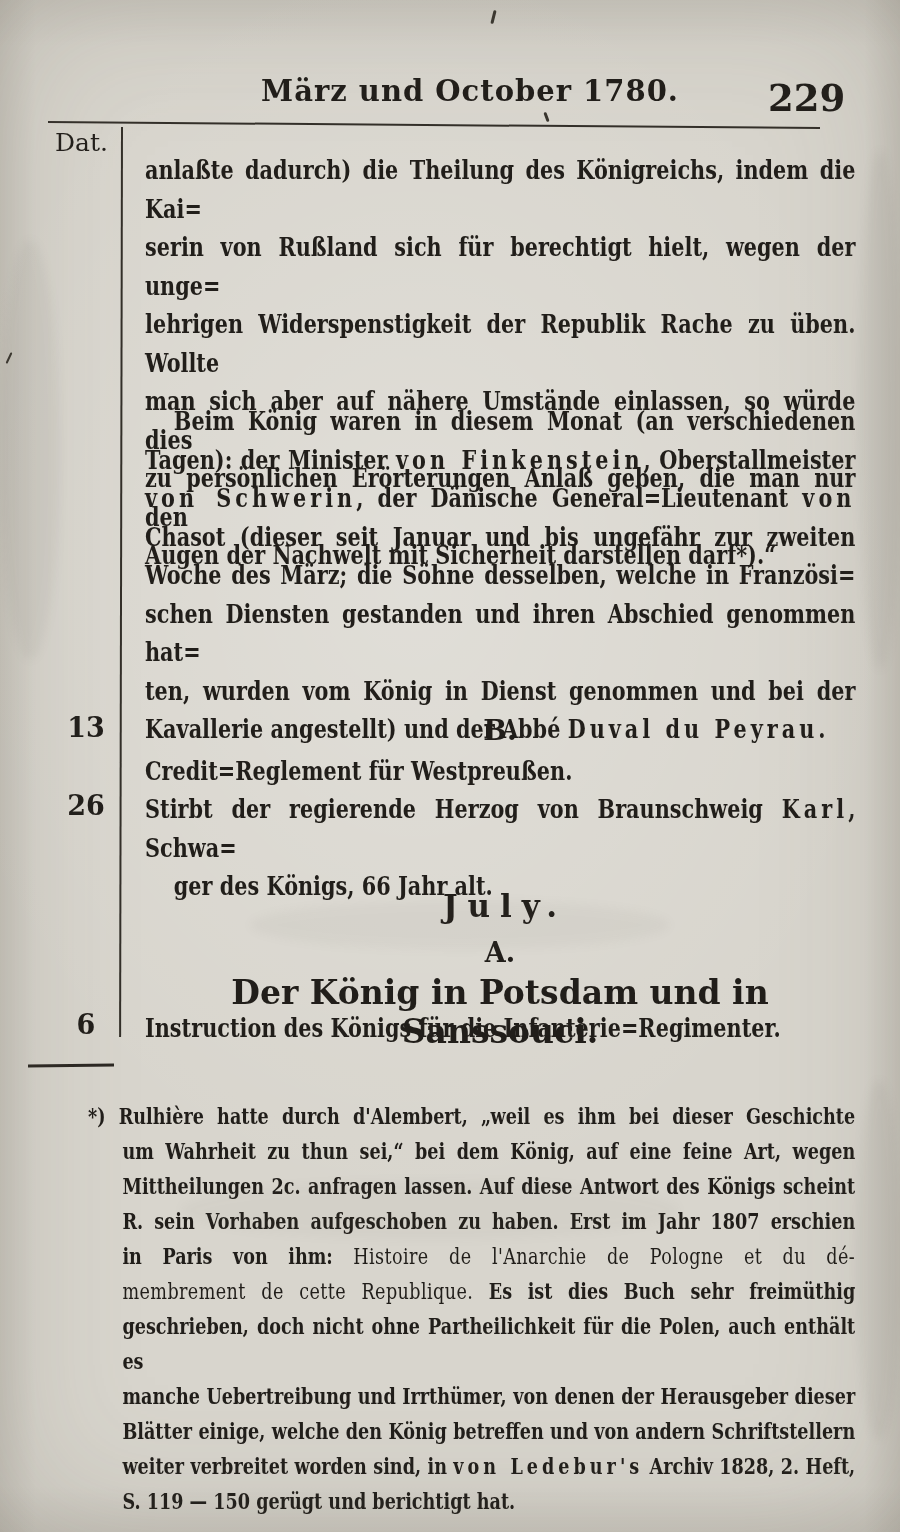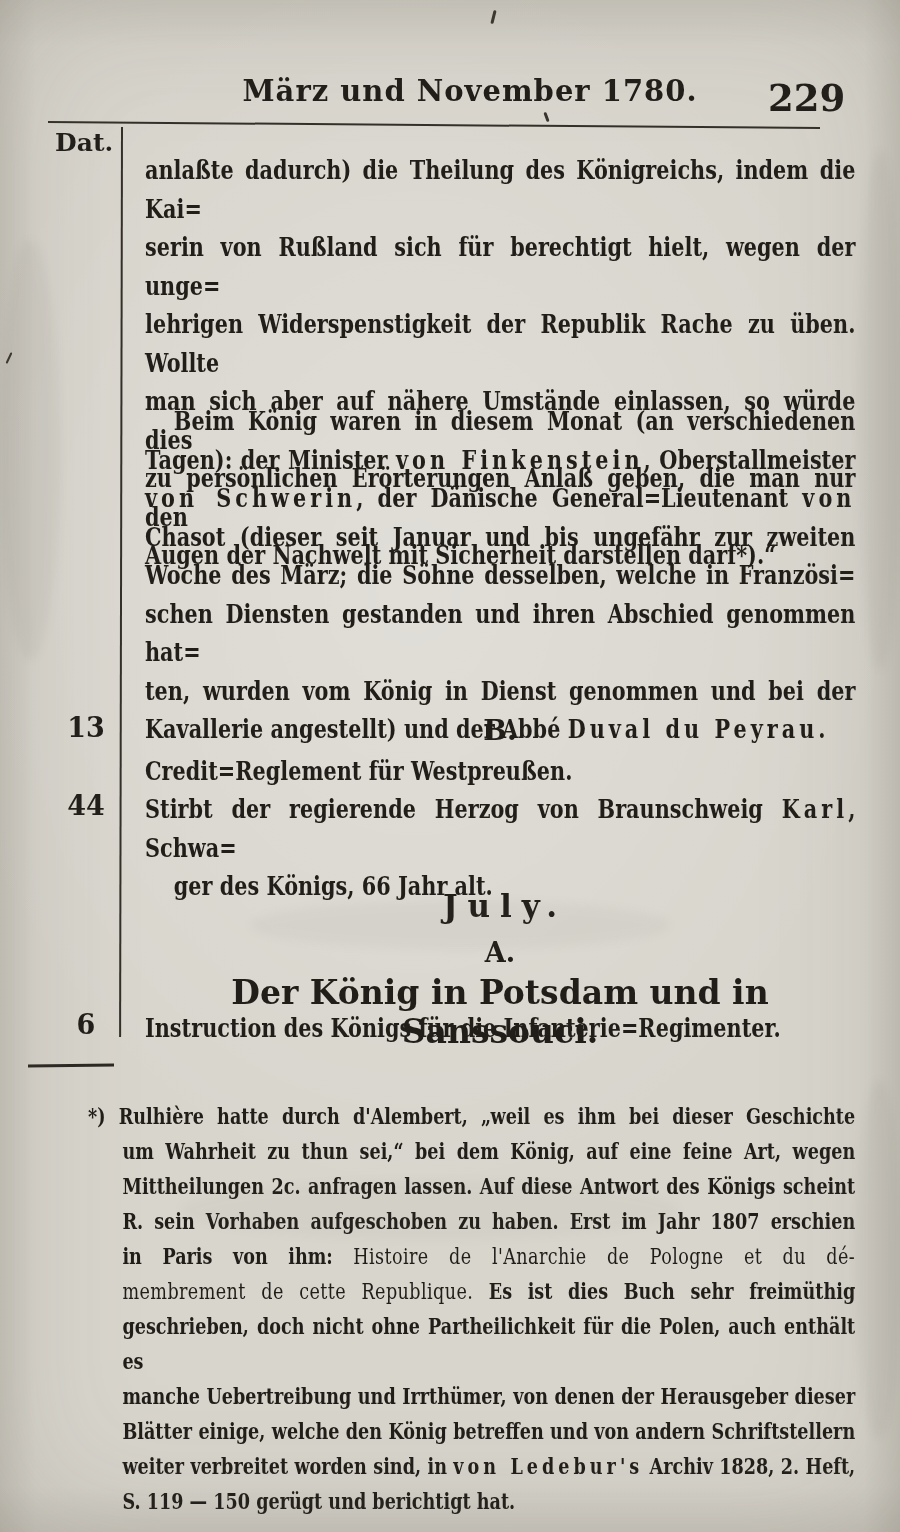--- a/index.html
+++ b/index.html
@@ -11,21 +11,21 @@
       linear-gradient(90deg, rgba(120,112,100,.14) 0, rgba(120,112,100,0) 4%, rgba(120,112,100,0) 96%, rgba(120,112,100,.16) 100%),
       linear-gradient(180deg, rgba(120,112,100,.10) 0, rgba(120,112,100,0) 3%, rgba(120,112,100,0) 97%, rgba(120,112,100,.12) 100%);
     font-family:"DejaVu Serif","Liberation Serif",serif;
     color:#211e1a;
   }
   .page::after{content:"";position:absolute;inset:0;box-shadow:inset 0 0 140px rgba(92,86,74,.22);pointer-events:none;}
   .fr{font-weight:700;}
   .title{position:absolute;left:70px;top:74px;width:800px;text-align:center;font-size:29px;font-weight:700;letter-spacing:1px;}
   .pagenum{position:absolute;left:768px;top:76px;width:72px;text-align:center;font-size:37px;font-weight:700;}
   .header-rule{position:absolute;left:48px;top:121px;width:772px;height:2px;background:#34302a;transform:rotate(0.45deg);transform-origin:0 50%;}
-  .dat-label{position:absolute;left:55px;top:128px;font-size:25px;font-weight:700;}
+  .dat-label{position:absolute;left:55px;top:128px;font-size:25px;font-weight:400;}
   .vrule{position:absolute;left:121px;top:127px;width:2px;height:910px;background:#34302a;transform:rotate(0.12deg);transform-origin:50% 0;}
   
   .block{position:absolute;left:145px;width:888px;transform:scaleX(0.8);transform-origin:0 0;
          font-size:26px;line-height:38.5px;font-weight:700;}
   .ln{text-align:justify;text-align-last:justify;}
   .ln.end{text-align-last:left;}
   .ln.plain{text-align:left;text-align-last:left;}
   .ln.indent{text-indent:36px;}
   .heading{position:absolute;left:145px;width:710px;text-align:center;font-weight:700;}
   .datenum{position:absolute;left:58px;width:56px;text-align:center;font-size:27px;font-weight:700;}
@@ -39,21 +39,21 @@
   .footnote .fnln.cont{padding-left:43px;}
   .fn-rule{position:absolute;left:28px;top:1064px;width:86px;height:3px;background:#2c2823;transform:rotate(-0.6deg);}
   .smudge{position:absolute;background:#6b675f;opacity:.07;filter:blur(5px);border-radius:50%;pointer-events:none;}
   .speck{position:absolute;background:#3a362f;border-radius:2px;pointer-events:none;}
 </style>
 </head>
 <body>
 
 <div class="page">
 
-  <div class="title fr">März und November 1780.</div>
+  <div class="title fr">März und October 1780.</div>
   <div class="pagenum">229</div>
   <div class="header-rule"></div>
 
   <div class="dat-label fr">Dat.</div>
   <div class="vrule"></div>
 
   <div class="block" style="top:151px">
     <div class="ln">anlaßte dadurch) die Theilung des Königreichs, indem die Kai=</div>
     <div class="ln">serin von Rußland sich für berechtigt hielt, wegen der unge=</div>
     <div class="ln">lehrigen Widerspenstigkeit der Republik Rache zu üben.  Wollte</div>
@@ -73,21 +73,21 @@
     <div class="ln end"><span>Kavallerie angestellt) und der Abbé </span><span class="sp">Duval du Peyrau</span><span>.</span></div>
   </div>
 
   <div class="heading" style="top:714px;font-size:28px">B.</div>
 
   <div class="datenum" style="top:712px">13</div>
   <div class="block" style="top:752px">
     <div class="ln plain">Credit=Reglement für Westpreußen.</div>
   </div>
 
-  <div class="datenum" style="top:790px">44</div>
+  <div class="datenum" style="top:790px">26</div>
   <div class="block" style="top:790px">
     <div class="ln"><span>Stirbt der regierende Herzog von Braunschweig </span><span class="sp">Karl</span><span>, Schwa=</span></div>
     <div class="ln end indent">ger des Königs, 66 Jahr alt.</div>
   </div>
 
   <div class="heading" style="top:888px;font-size:31px;letter-spacing:10px;padding-left:10px;box-sizing:border-box">July.</div>
   <div class="heading" style="top:937px;font-size:27px">A.</div>
   <div class="heading" style="top:973px;font-size:33px">Der König in Potsdam und in Sanssouci.</div>
 
   <div class="datenum" style="top:1009px">6</div>

